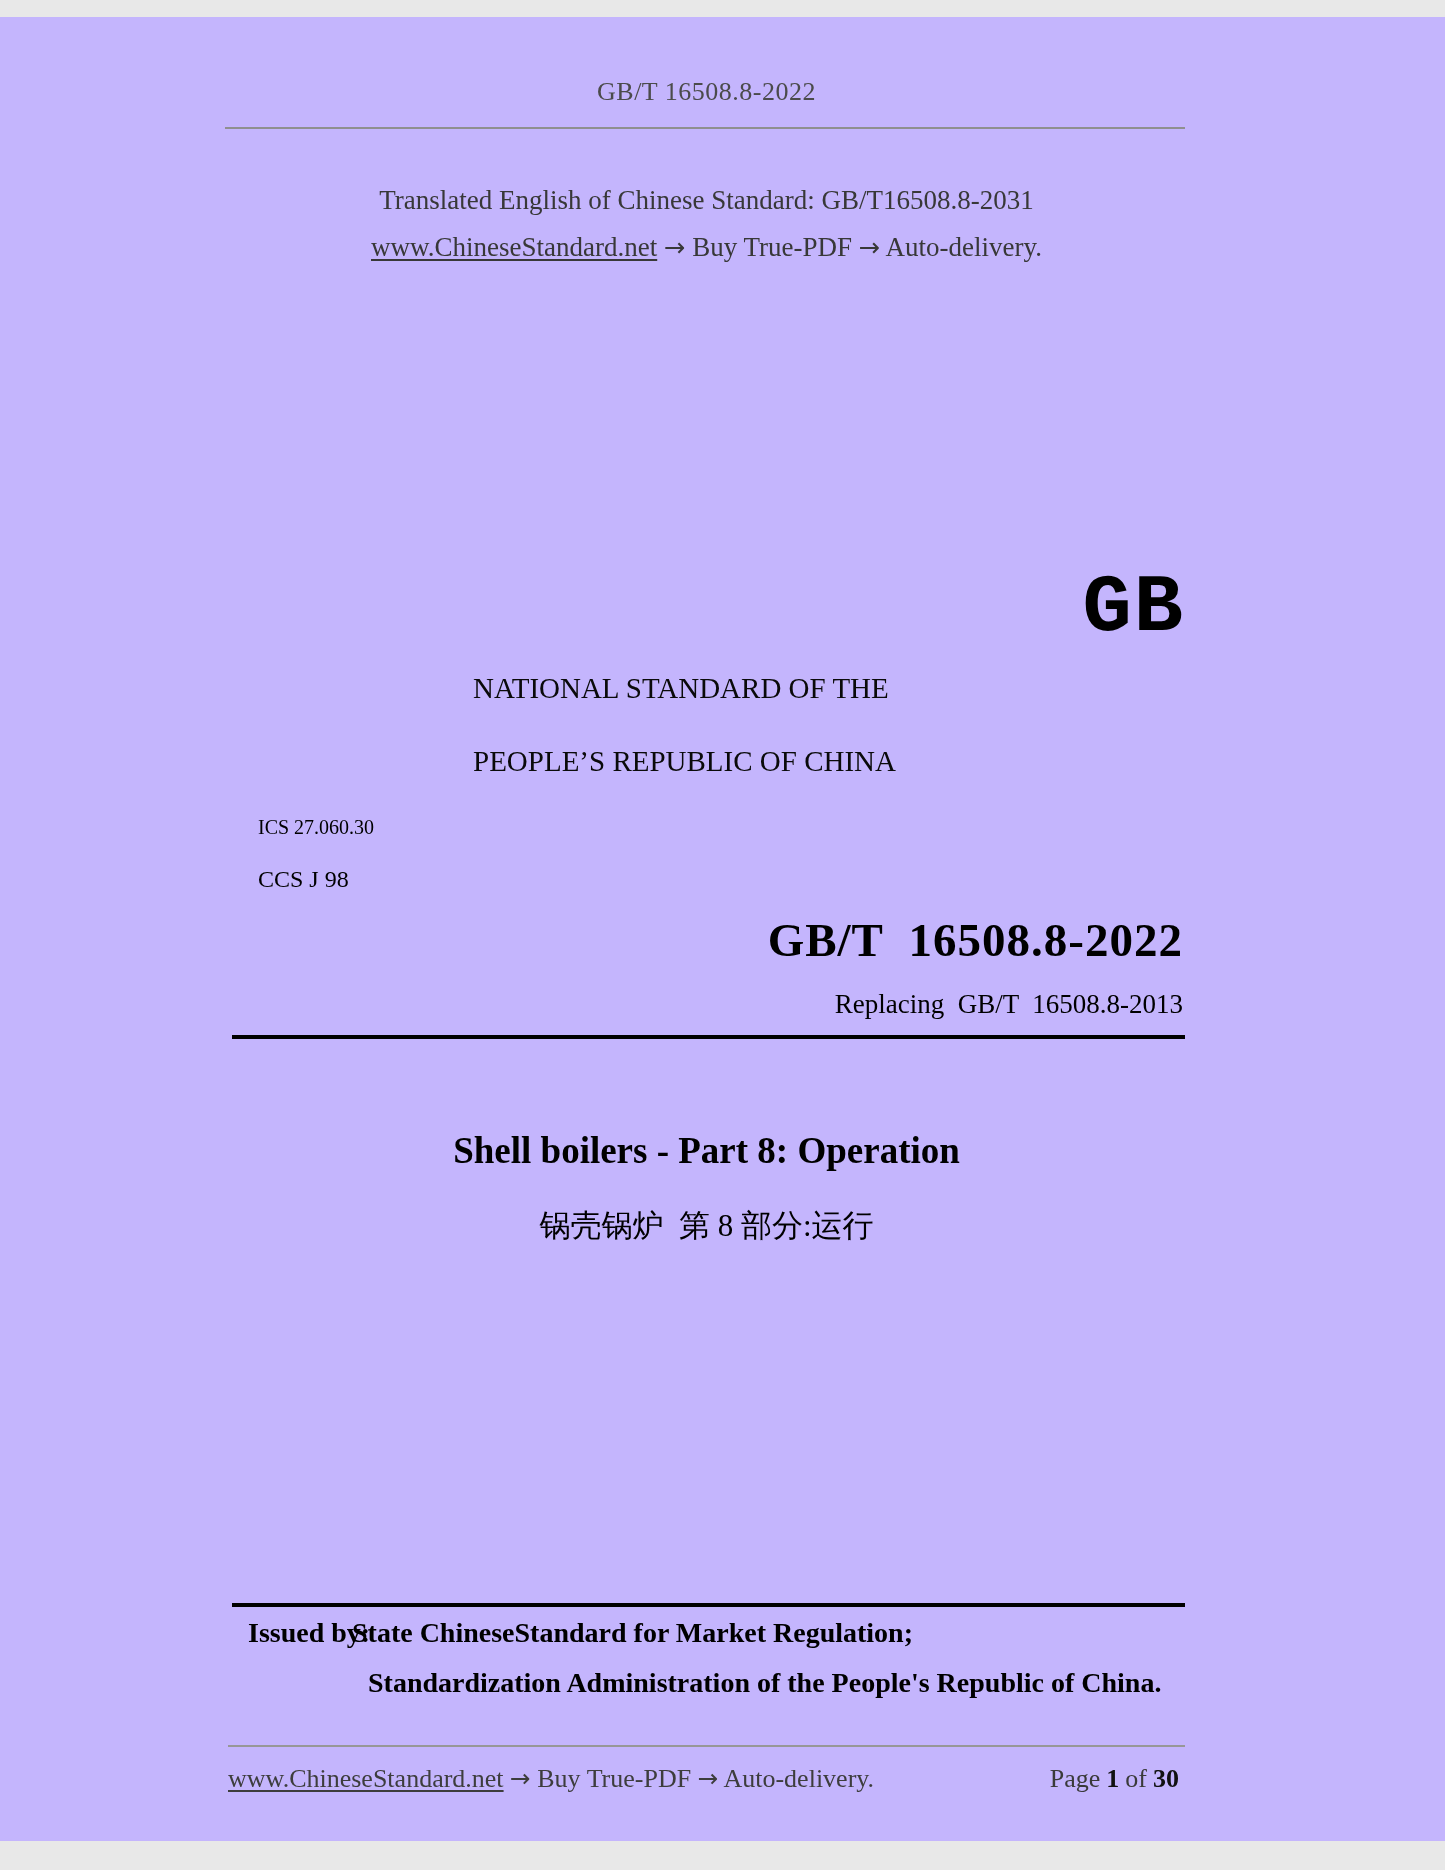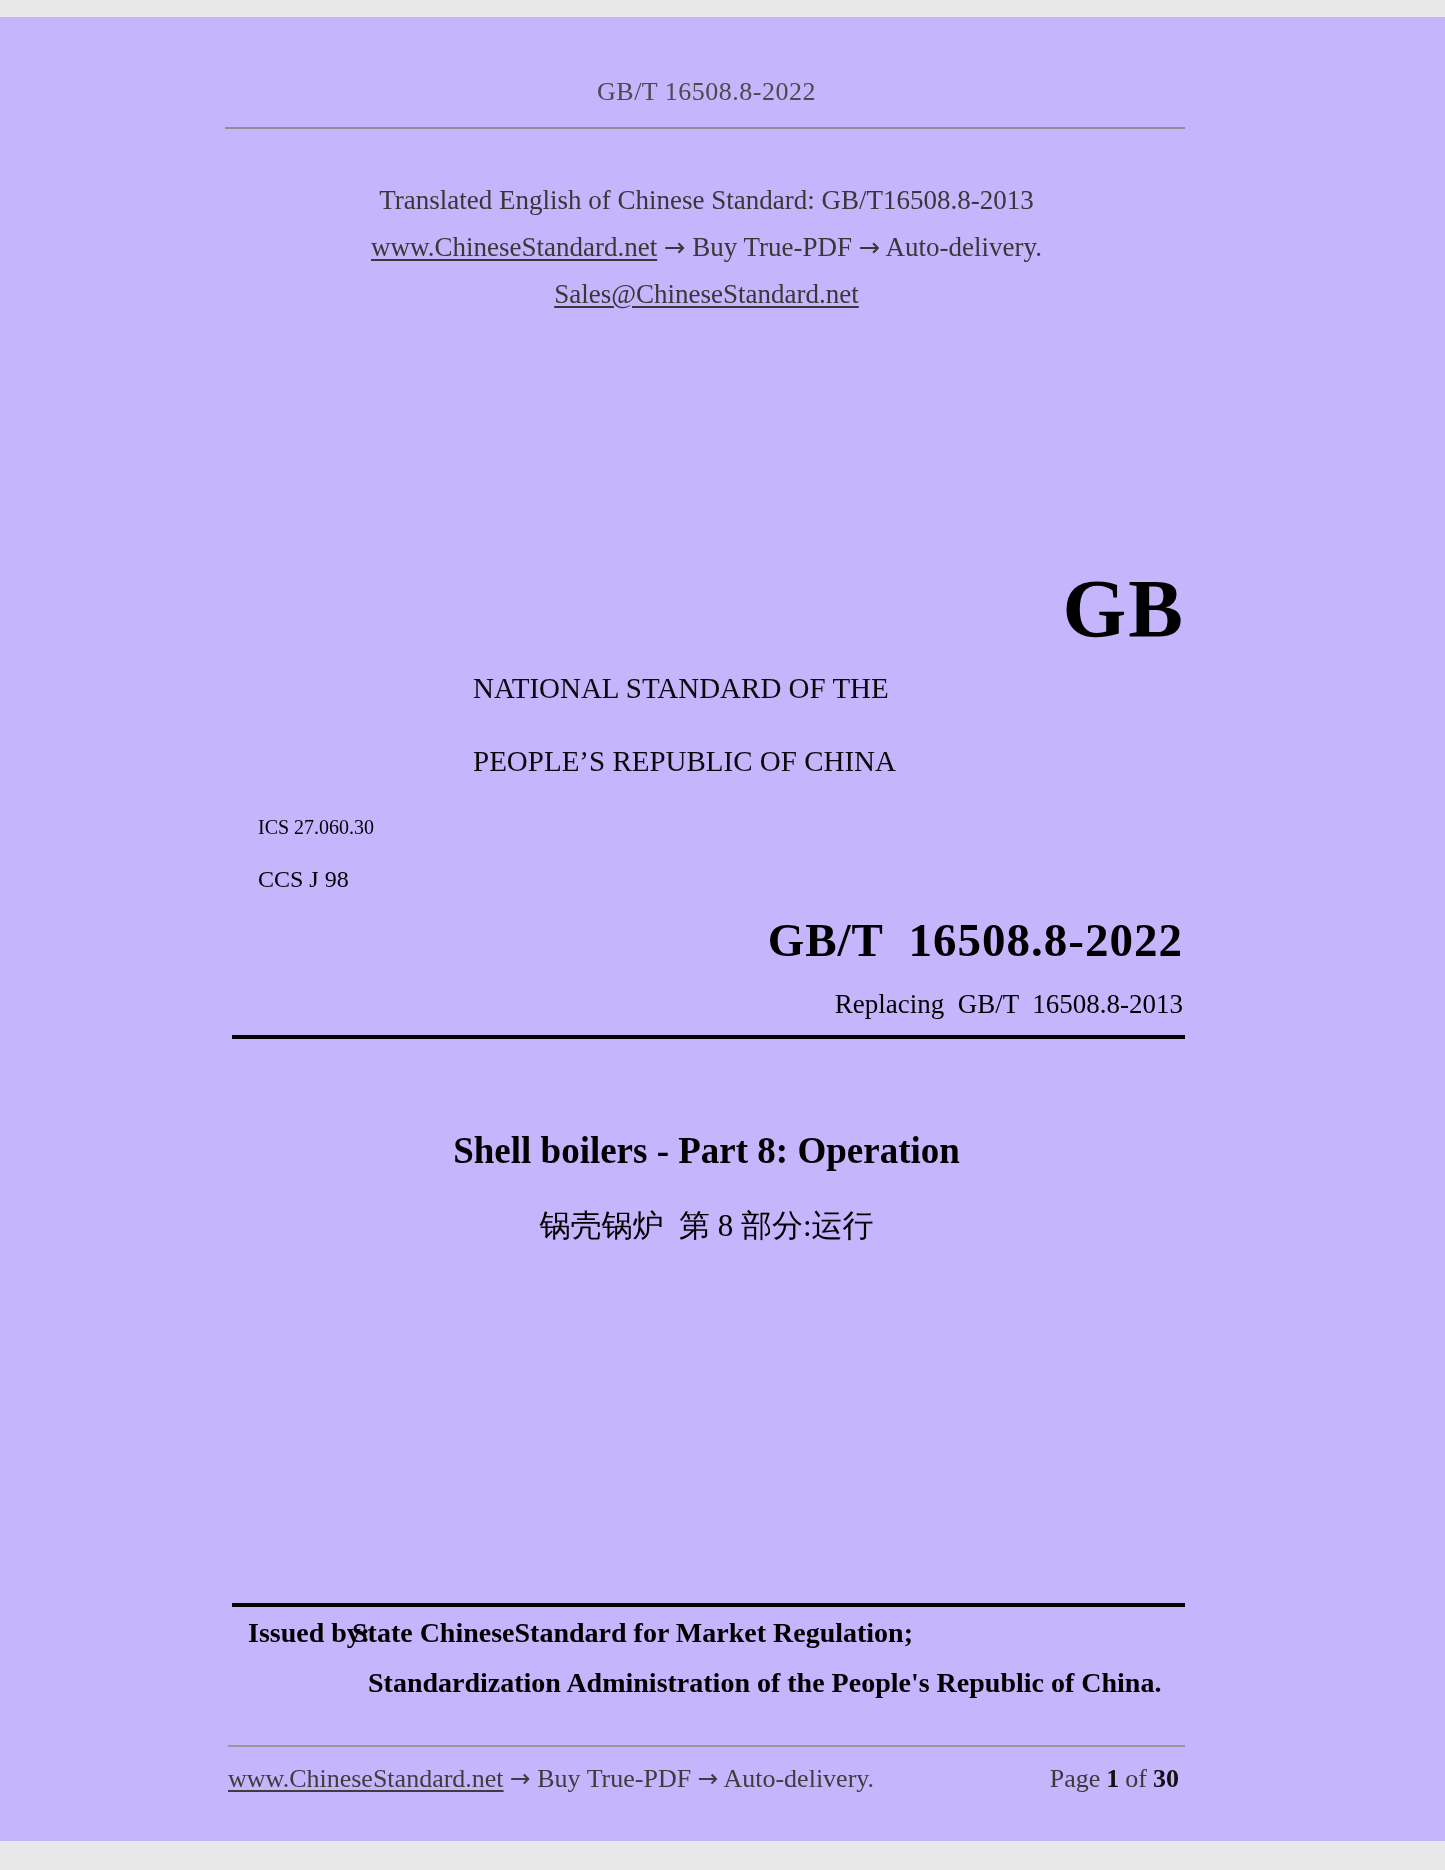--- a/index.html
+++ b/index.html
@@ -19,21 +19,21 @@
   }
   .rule-gray { left:225px; width:960px; height:0; border-top:2px solid #8f8f8f; }
   .rule-black { left:232px; width:953px; height:4px; background:#000; }
 
   .doc-number-top { top:60px; font-size:26px; color:#4b4b4b; letter-spacing:0.5px; }
 
   .intro { top:160px; font-size:27px; color:#383838; line-height:47px; }
   .intro a, .footer-left a { color:inherit; text-decoration:underline; text-underline-offset:3px; cursor:pointer; }
   .arrow { font-family:"DejaVu Sans","Liberation Sans",sans-serif; font-size:0.95em; }
 
-  .gb-logo { top:551px; right:260px; font-size:82px; font-weight:bold; line-height:1; letter-spacing:2px; }
+  .gb-logo { top:551px; right:260px; font-size:82px; font-weight:bold; line-height:1; letter-spacing:2px;font-family:Liberation Mono, monospace; }
 
   .national-1 { left:473px; top:655px; font-size:29px; color:#0a0a0a; }
   .national-2 { left:473px; top:728px; font-size:29px; color:#0a0a0a; }
 
   .ics { left:258px; top:799px; font-size:20px; }
   .ccs { left:258px; top:849px; font-size:24px; }
 
   .std-number { right:262px; top:896px; font-size:47px; font-weight:bold; letter-spacing:1px; }
   .replacing  { right:262px; top:972px; font-size:27px; }
 
@@ -65,30 +65,27 @@
 </style>
 </head>
 <body>
 
 <div class="page">
 
   <div class="abs center-col doc-number-top">GB/T 16508.8-2022</div>
   <div class="abs rule-gray" style="top:110px;"></div>
 
   <div class="abs center-col intro">
-    <div>Translated English of Chinese Standard: GB/T16508.8-2013</div>
+    <div>Translated English of Chinese Standard: GB/T16508.8-2031</div>
     <div>
       <a>www.ChineseStandard.net</a>
       <span class="arrow">→</span>
       <span>Buy True-PDF</span>
       <span class="arrow">→</span>
       <span>Auto-delivery.</span>
-    </div>
-    <div>
-      <a>Sales@ChineseStandard.net</a>
     </div>
   </div>
 
   <div class="abs gb-logo">GB</div>
 
   <div class="abs national-1">NATIONAL STANDARD OF THE</div>
   <div class="abs national-2">PEOPLE’S REPUBLIC OF CHINA</div>
 
   <div class="abs ics">ICS 27.060.30</div>
   <div class="abs ccs">CCS J 98</div>

